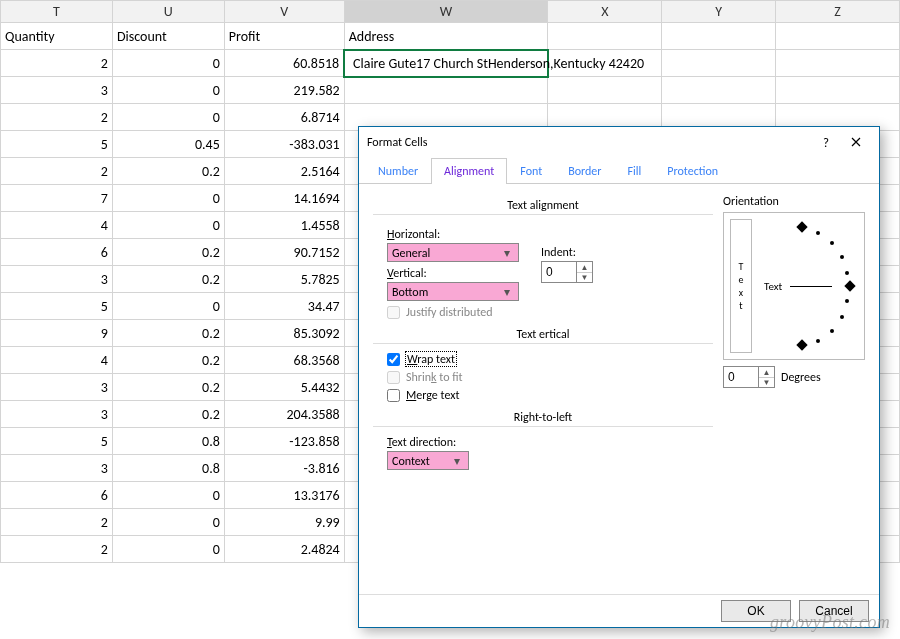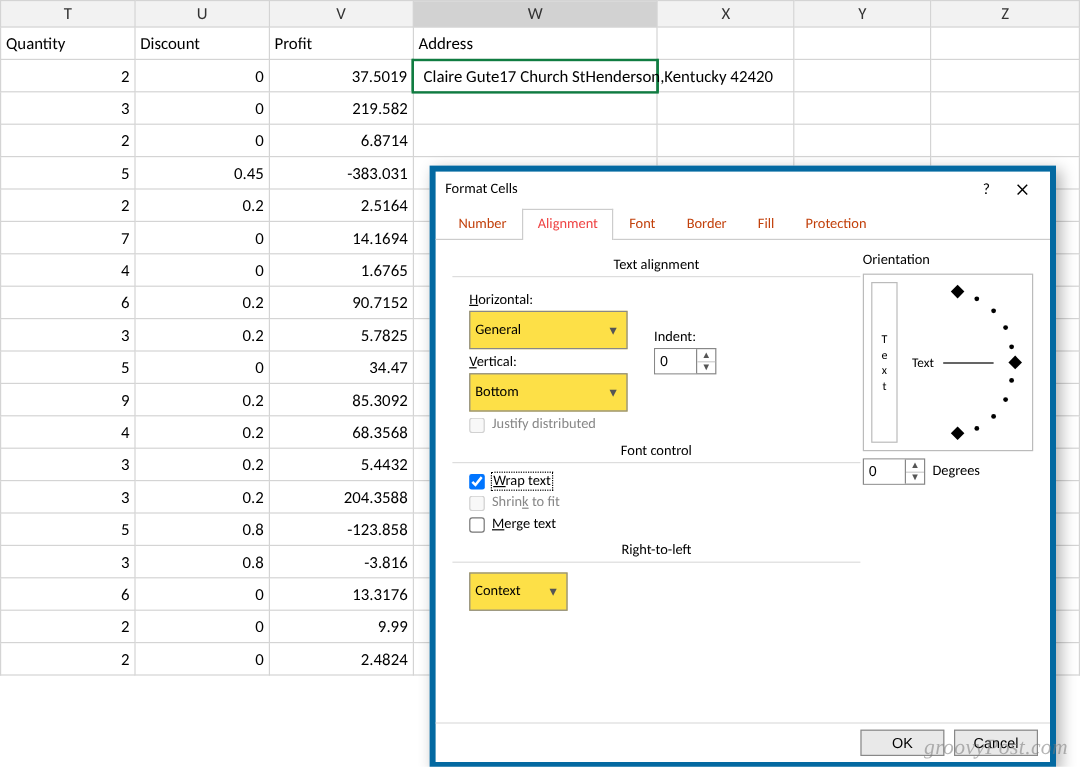--- a/index.html
+++ b/index.html
@@ -39,55 +39,55 @@
 .col-Y { width: 114px; }
 .col-Z { width: 124px; }
 .sheet th.sel { background: #d2d2d2; }
 .sheet td.sel-left { border-right: 2px solid #107c41; }
 .sheet td.sel-right { border-left: 2px solid #107c41; }
 .sheet td.sel { outline: 2px solid #107c41; outline-offset: -1px; }
 .overflow { position: absolute; left: 349px; top: 50px; height: 27px; line-height: 27px; font-size: 14px; white-space: nowrap; z-index: 5; padding-left: 4px; }
 .dialog {
   position: absolute;
   left: 358px;
-  top: 138px;
+  top: 126px;
   width: 522px;
   height: 502px;
   background: #fff;
-  border: 5px solid #0369a1;
+  border: 1px solid #0369a1;
   box-shadow: 4px 4px 12px rgba(0,0,0,.3);
   z-index: 20;
   font-size: 12px;
   color: #000;
   display: flex;
   flex-direction: column;
 }
 .dlg-title-bar { height: 30px; display: flex; align-items: center; padding: 0 8px; }
 .dlg-title { flex: 1; font-size: 12px; }
 .dlg-help, .dlg-close {
   width: 30px; height: 24px; display: flex; align-items: center; justify-content: center;
   font-size: 13px; color: #000; cursor: pointer;
 }
 .dlg-close svg { width: 10px; height: 10px; }
 .tabs { display: flex; border-bottom: 1px solid #ccc; padding: 0 6px; }
 .tab {
-  padding: 5px 12px 6px; font-size: 12px; color: #c2410c;
+  padding: 5px 12px 6px; font-size: 12px; color: #3b82f6;
   border: 1px solid transparent; border-bottom: none; cursor: pointer;
   position: relative; top: 1px;
 }
-.tab.active { border-color: #ccc; background: #fff; color: #ef4444; }
+.tab.active { border-color: #ccc; background: #fff; color: #6d28d9; }
 .dlg-body { flex: 1; padding: 10px 14px 6px 14px; position: relative; }
 .group-label { font-size: 12px; margin-top: 4px; margin-bottom: 2px; text-align: center; }
 .underline-row { border-bottom: 1px solid #ddd; height: 1px; margin-bottom: 8px; }
 .field-label { font-size: 12px; margin: 4px 0 2px 14px; }
 .field-label .ul { text-decoration: underline; }
 .select {
   display: inline-flex; align-items: center; justify-content: space-between;
-  width: 132px; height: 32px; border: 1px solid #888;
-  padding: 0 4px; margin-left: 14px; font-size: 12px; background: #fde047;
+  width: 132px; height: 19px; border: 1px solid #888;
+  padding: 0 4px; margin-left: 14px; font-size: 12px; background: #f9a8d4;
 }
 .select .chev { width: 14px; text-align: center; color: #555; }
 .sel-small { width: 82px; }
 .indent-row { display: flex; align-items: center; gap: 22px; }
 .indent-block { margin-top: 4px; }
 .indent-label { font-size: 12px; margin-bottom: 2px; }
 .spinner {
   display: inline-flex; align-items: stretch; height: 22px; border: 1px solid #888; background: #fff;
 }
 .spinner input {
@@ -154,21 +154,21 @@
         <td class="txt">Discount</td>
         <td class="txt">Profit</td>
         <td class="txt">Address</td>
         <td class="txt"></td>
         <td class="txt"></td>
         <td class="txt"></td>
       </tr>
       <tr>
         <td class="num">2</td>
         <td class="num">0</td>
-        <td class="num sel-left">37.5019</td>
+        <td class="num sel-left">60.8518</td>
         <td class="txt sel"></td>
         <td class="txt sel-right"></td>
         <td class="txt"></td>
         <td class="txt"></td>
       </tr>
       <tr>
         <td class="num">3</td>
         <td class="num">0</td>
         <td class="num">219.582</td>
         <td class="txt"></td>
@@ -208,21 +208,21 @@
         <td class="num">0</td>
         <td class="num">14.1694</td>
         <td class="txt"></td>
         <td class="txt"></td>
         <td class="txt"></td>
         <td class="txt"></td>
       </tr>
       <tr>
         <td class="num">4</td>
         <td class="num">0</td>
-        <td class="num">1.6765</td>
+        <td class="num">1.4558</td>
         <td class="txt"></td>
         <td class="txt"></td>
         <td class="txt"></td>
         <td class="txt"></td>
       </tr>
       <tr>
         <td class="num">6</td>
         <td class="num">0.2</td>
         <td class="num">90.7152</td>
         <td class="txt"></td>
@@ -380,38 +380,39 @@
               </div>
           </div>
         </div>
       </div>
 
       <div class="chk-row disabled">
         <input type="checkbox" disabled="" style="">
         <span>Justify distributed</span>
       </div>
 
-      <div class="group-label" style="margin-top:8px;">Font control</div>
+      <div class="group-label" style="margin-top:8px;">Text ertical</div>
       <div class="underline-row"></div>
 
       <div class="chk-row">
         <input type="checkbox" checked="" style="">
         <span class="chk-focus"><span class="ul">W</span><span>rap text</span></span>
       </div>
       <div class="chk-row disabled">
         <input type="checkbox" disabled="" style="">
         <span>Shrin<span class="ul">k</span> to fit</span>
       </div>
       <div class="chk-row">
         <input type="checkbox" style="">
         <span><span class="ul">M</span><span>erge text</span></span>
       </div>
 
       <div class="group-label" style="margin-top:8px;">Right-to-left</div>
       <div class="underline-row"></div>
+      <div class="field-label"><span class="ul">T</span><span>ext direction:</span></div>
       <div class="select sel-small">
         <span>Context</span>
         <span class="chev">▾</span>
       </div>
     </div>
 
     <div class="orient">
       <div class="orient-label">Orientation</div>
       <div class="orient-box">
         <div class="orient-vert">

